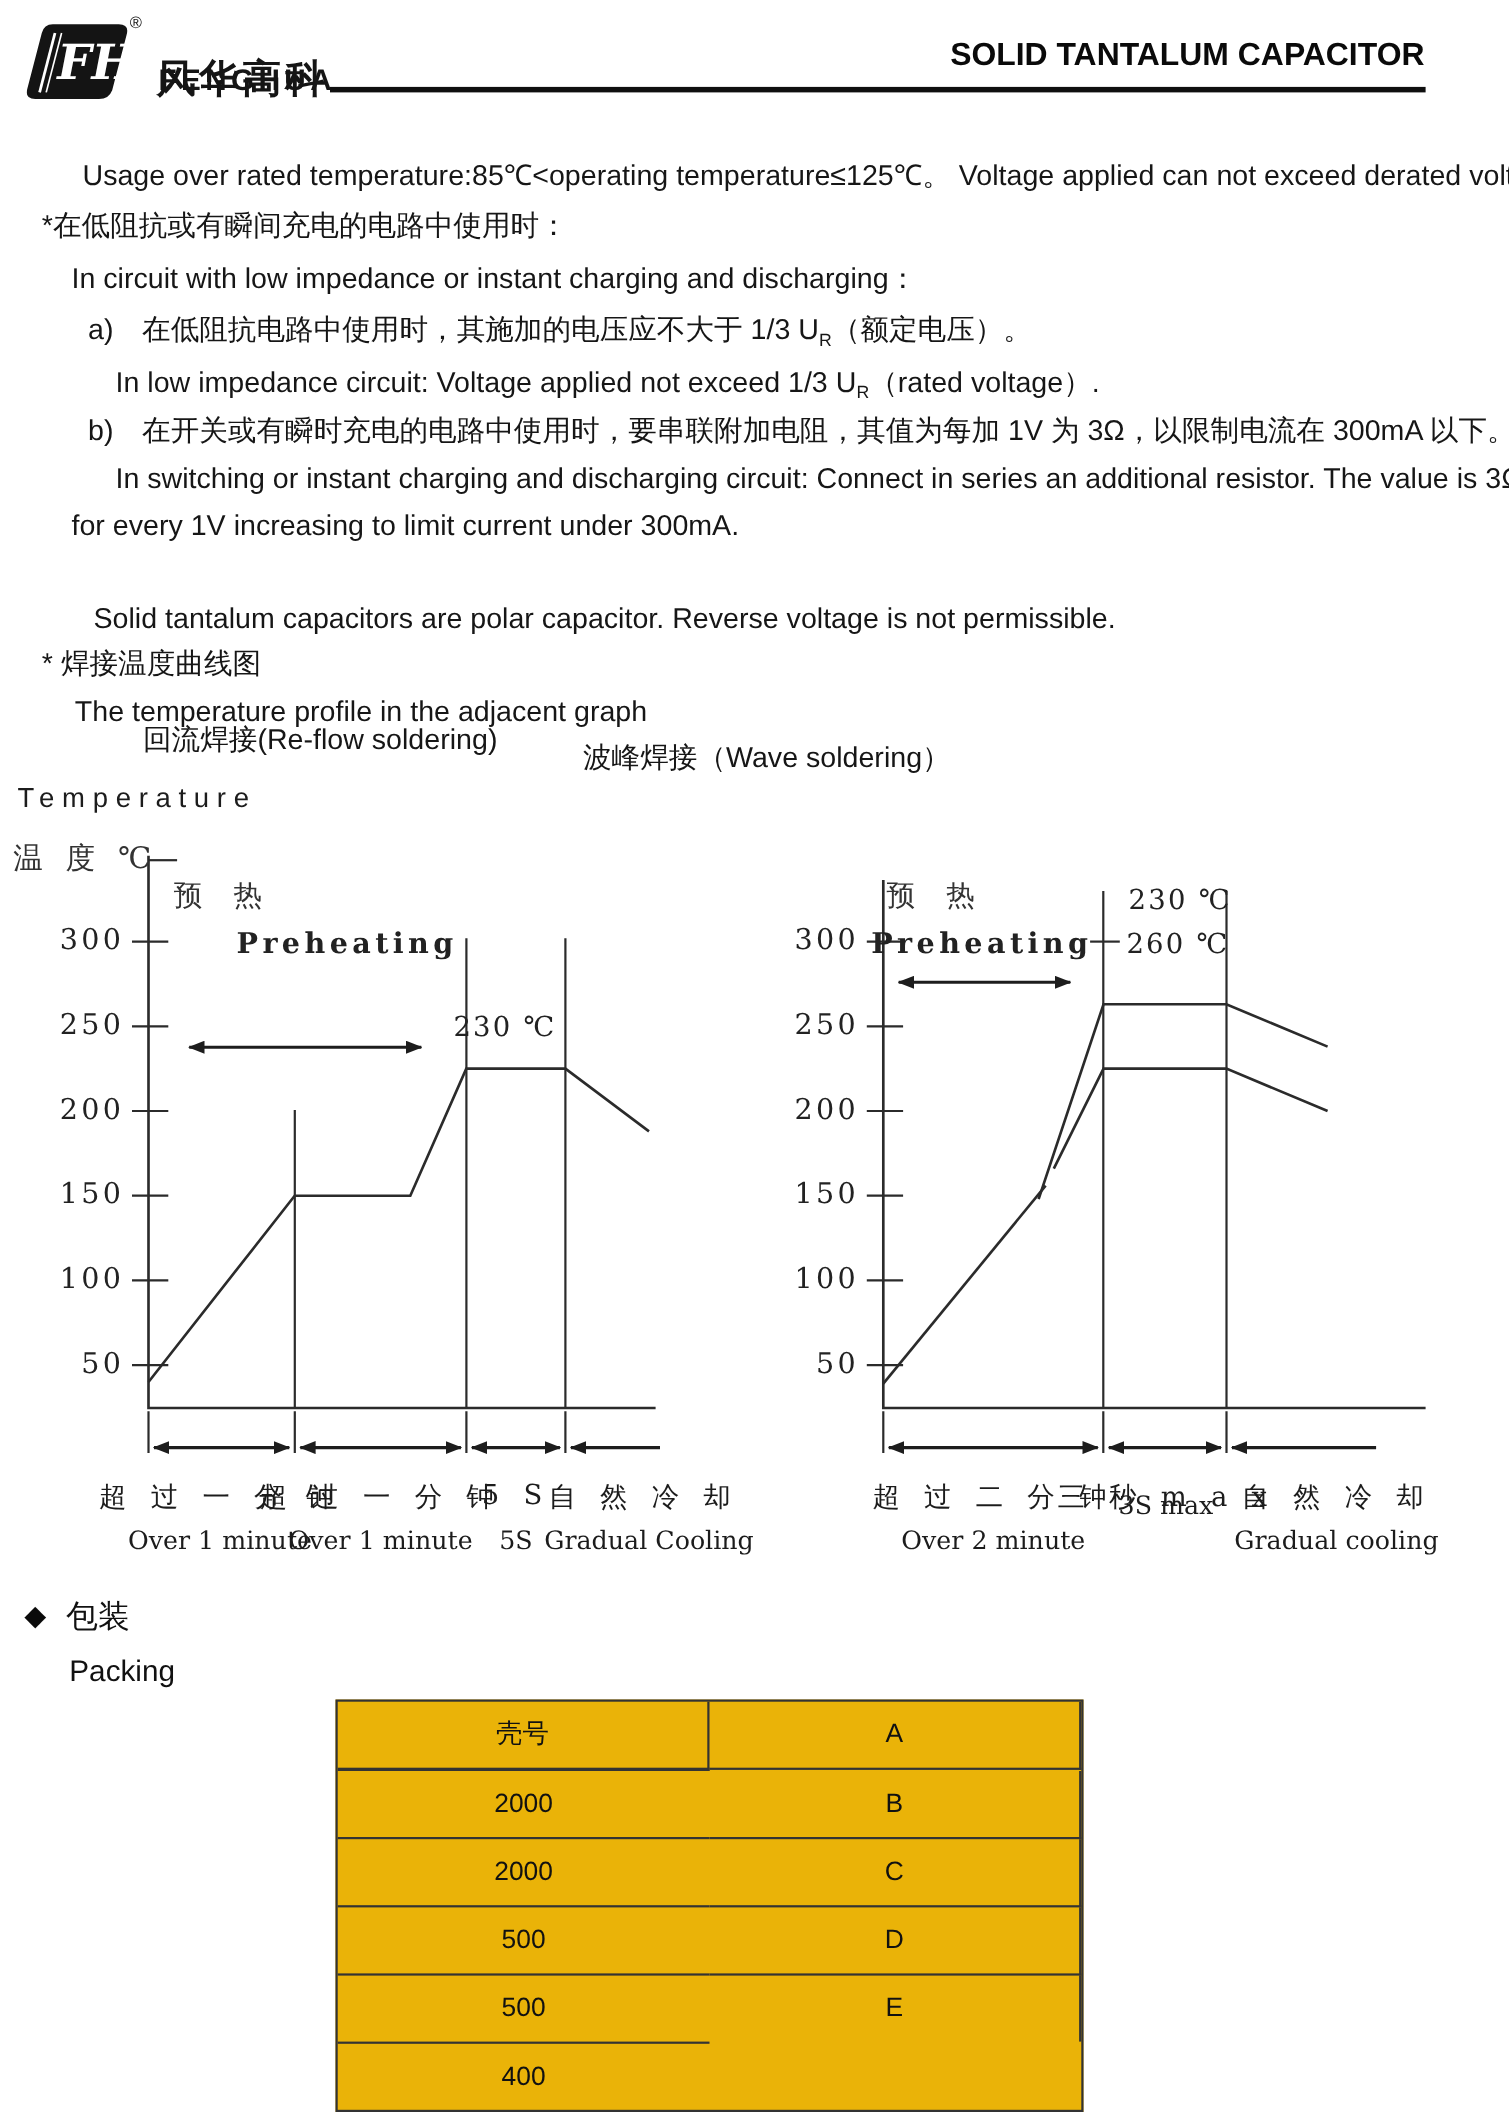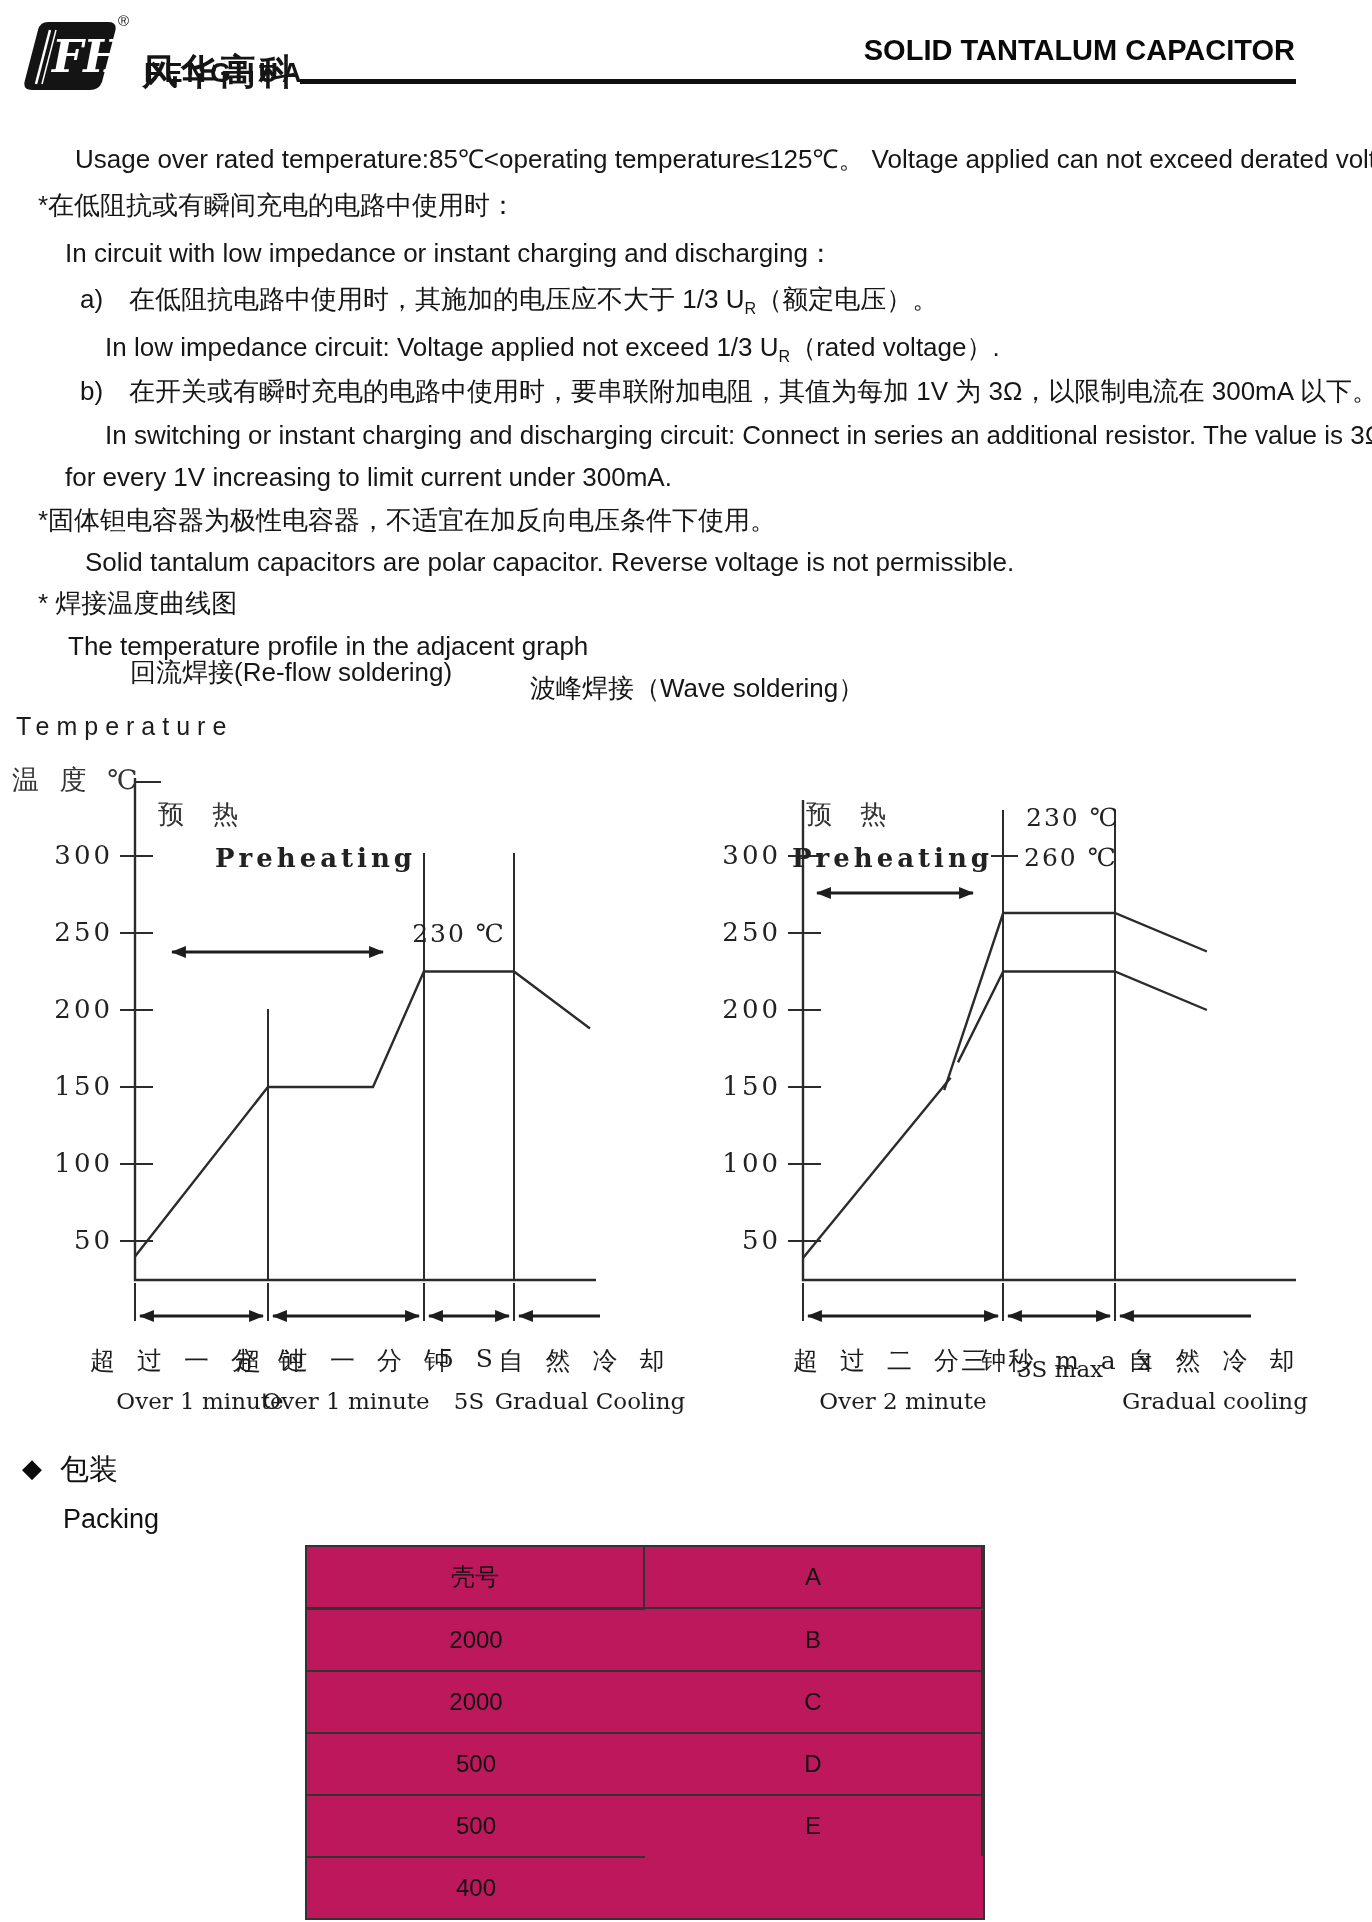--- a/index.html
+++ b/index.html
@@ -30,21 +30,21 @@
   .chart-svg{position:absolute;left:0;top:0;pointer-events:none;}
   .axl{stroke:#2b2b2b;stroke-width:2.4;fill:none;}
   .thin{stroke:#2b2b2b;stroke-width:2;fill:none;}
   .arr{stroke:#1d1d1d;stroke-width:2.8;fill:none;}
   .serline{stroke:#2b2b2b;stroke-width:2.4;fill:none;}
   
   .pack-bullet{font-size:26px;color:#0a0a0a;}
   .pack-cn{font-size:29px;color:#111;}
   .pack-en{font-size:27px;color:#111;}
   .ptable{position:absolute;left:305px;top:1545px;width:676px;border:2px solid #333;
-          display:grid;grid-template-columns:1fr 1fr;background:#be185d;}
+          display:grid;grid-template-columns:1fr 1fr;background:#eab308;}
   .pcell{height:60px;line-height:60px;text-align:center;font-size:24px;color:#111;
          border-bottom:2px solid #333;}
   .pcell.c0{border-right:2px solid #333;}
   .pcell.hd{border-bottom:3px solid #333;}
   .pcell.last{border-bottom:none;}
 </style>
 </head>
 <body>
 
 <div id="page">
@@ -65,21 +65,20 @@
   <div class="abs t" style="left:38px;top:188px;">*在低阻抗或有瞬间充电的电路中使用时：</div>
   <div class="abs t" style="left:65px;top:236px;">In circuit with low impedance or instant charging and discharging：</div>
 
   <div class="abs t" style="left:80px;top:282px;"><span>a)　在低阻抗电路中使用时，其施加的电压应不大于 1/3 U</span><sub>R</sub><span>（额定电压）。</span></div>
 
   <div class="abs t" style="left:105px;top:330px;"><span>In low impedance circuit: Voltage applied not exceed 1/3 U</span><sub>R</sub><span>（rated voltage）.</span></div>
 
   <div class="abs t" style="left:80px;top:374px;">b)　在开关或有瞬时充电的电路中使用时，要串联附加电阻，其值为每加 1V 为 3Ω，以限制电流在 300mA 以下。</div>
   <div class="abs t" style="left:105px;top:420px;">In switching or instant charging and discharging circuit: Connect in series an additional resistor. The value is 3Ω</div>
   <div class="abs t" style="left:65px;top:462px;">for every 1V increasing to limit current under 300mA.</div>
-  <div class="abs t" style="left:38px;top:503px;">*固体钽电容器为极性电容器，不适宜在加反向电压条件下使用。</div>
   <div class="abs t" style="left:85px;top:547px;">Solid tantalum capacitors are polar capacitor. Reverse voltage is not permissible.</div>
   <div class="abs t" style="left:38px;top:586px;">* 焊接温度曲线图</div>
   <div class="abs t" style="left:68px;top:631px;">The temperature profile in the adjacent graph</div>
   <div class="abs t" style="left:130px;top:655px;">回流焊接(Re-flow soldering)</div>
   <div class="abs t" style="left:530px;top:671px;">波峰焊接（Wave soldering）</div>
 
   <svg class="chart-svg" width="1372" height="1922" viewBox="0 0 1372 1922">
     <defs>
       <marker id="ah" viewBox="0 0 14 11" markerWidth="15" markerHeight="12" refX="13" refY="5.5" orient="auto-start-reverse" markerUnits="userSpaceOnUse">
         <path d="M0,0 L14,5.5 L0,11 Z" fill="#1d1d1d"></path>

